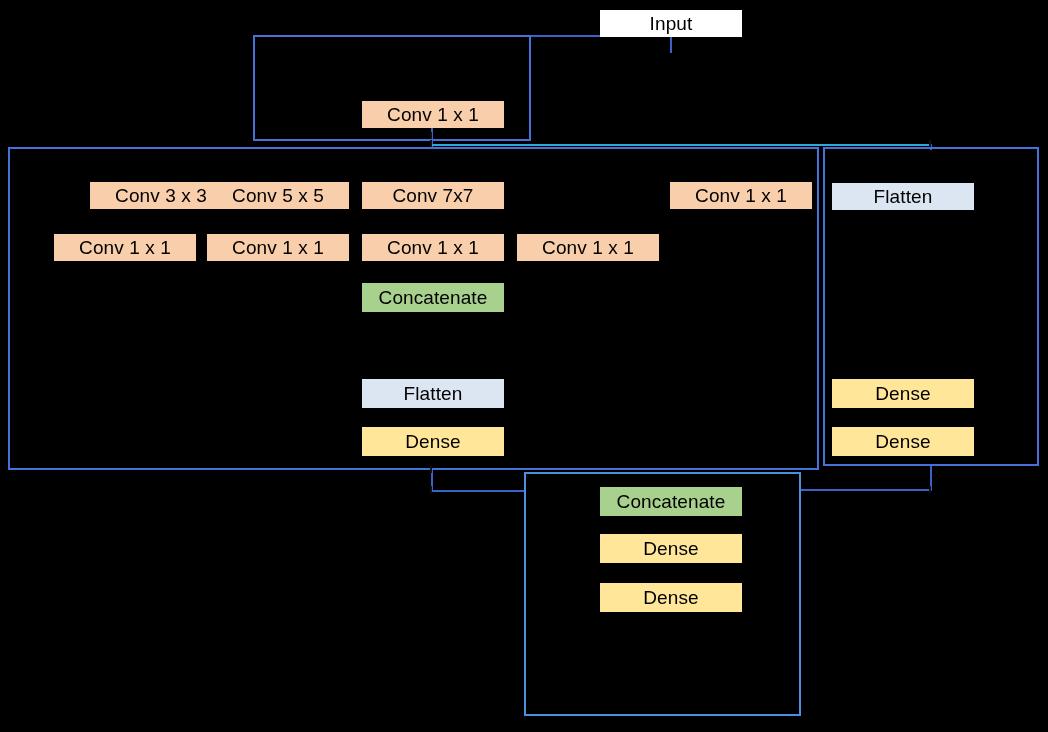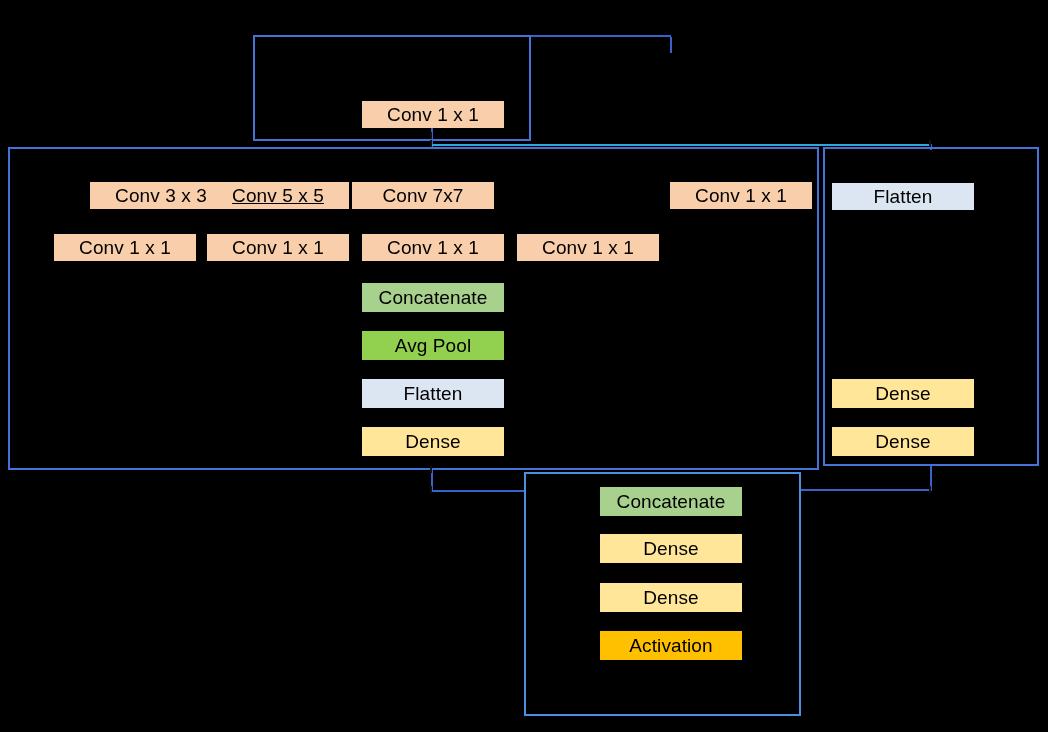--- a/index.html
+++ b/index.html
@@ -62,39 +62,38 @@
     <div class="connector h cyan" style="left: 431px; top: 144px; width: 500px; background: rgb(47, 168, 216);"></div>
     <div class="connector v" style="left: 930px; top: 144px; height: 6px; background: rgb(59, 98, 201);"></div>
     <div class="connector v" style="left: 431px; top: 470px; height: 22px; background: rgb(59, 98, 201);"></div>
     <div class="connector h" style="left: 431px; top: 490px; width: 95px; background: rgb(59, 98, 201);"></div>
     <div class="connector v" style="left: 930px; top: 466px; height: 24px; background: rgb(59, 98, 201);"></div>
     <div class="connector h" style="left: 799px; top: 489px; width: 133px; background: rgb(59, 98, 201);"></div>
     <div class="group" style="left: 253px; top: 35px; width: 278px; height: 106px; border-color: rgb(68, 114, 216);"></div>
     <div class="group" style="left: 8px; top: 147px; width: 811px; height: 323px; border-color: rgb(68, 114, 216);"></div>
     <div class="group" style="left: 823px; top: 147px; width: 216px; height: 319px; border-color: rgb(68, 114, 216);"></div>
     <div class="group lit" style="left: 524px; top: 472px; width: 277px; height: 244px; border-color: rgb(74, 143, 224);"></div>
+    <div class="node" style="left: 600px; top: 10px; width: 142px; height: 27px; background: rgb(255, 255, 255); color: rgb(0, 0, 0);">Input</div>
     <div class="node" style="left: 362px; top: 101px; width: 142px; height: 27px; background: rgb(249, 206, 171); color: rgb(0, 0, 0);">Conv 1 x 1</div>
     <div class="node" style="left: 54px; top: 182px; width: 142px; height: 27px; background: rgb(249, 206, 171); color: rgb(0, 0, 0); margin-left: 36px;">Conv 3 x 3</div>
-    <div class="node" style="left: 207px; top: 182px; width: 142px; height: 27px; background: rgb(249, 206, 171); color: rgb(0, 0, 0); text-decoration: underline;">Conv 5 x 5</div>
-    <div class="node" style="left: 352px; top: 182px; width: 142px; height: 27px; background: rgb(249, 206, 171); color: rgb(0, 0, 0);">Conv 7x7</div>
+    <div class="node" style="left: 207px; top: 182px; width: 142px; height: 27px; background: rgb(249, 206, 171); color: rgb(0, 0, 0);">Conv 5 x 5</div>
+    <div class="node" style="left: 362px; top: 182px; width: 142px; height: 27px; background: rgb(249, 206, 171); color: rgb(0, 0, 0);">Conv 7x7</div>
     <div class="node" style="left: 670px; top: 182px; width: 142px; height: 27px; background: rgb(249, 206, 171); color: rgb(0, 0, 0);">Conv 1 x 1</div>
     <div class="node" style="left: 54px; top: 234px; width: 142px; height: 27px; background: rgb(249, 206, 171); color: rgb(0, 0, 0);">Conv 1 x 1</div>
     <div class="node" style="left: 207px; top: 234px; width: 142px; height: 27px; background: rgb(249, 206, 171); color: rgb(0, 0, 0);">Conv 1 x 1</div>
     <div class="node" style="left: 362px; top: 234px; width: 142px; height: 27px; background: rgb(249, 206, 171); color: rgb(0, 0, 0);">Conv 1 x 1</div>
     <div class="node" style="left: 517px; top: 234px; width: 142px; height: 27px; background: rgb(249, 206, 171); color: rgb(0, 0, 0);">Conv 1 x 1</div>
     <div class="node" style="left: 362px; top: 283px; width: 142px; height: 29px; background: rgb(169, 209, 142); color: rgb(0, 0, 0);">Concatenate</div>
-    <div class="node" style="left: 362px; top: 331px; width: 142px; height: 29px; background: rgb(146, 208, 80); color: rgb(0, 0, 0);">Avg Pool</div>
     <div class="node" style="left: 362px; top: 379px; width: 142px; height: 29px; background: rgb(220, 230, 242); color: rgb(0, 0, 0);">Flatten</div>
     <div class="node" style="left: 362px; top: 427px; width: 142px; height: 29px; background: rgb(255, 230, 153); color: rgb(0, 0, 0);">Dense</div>
     <div class="node" style="left: 832px; top: 183px; width: 142px; height: 27px; background: rgb(220, 230, 242); color: rgb(0, 0, 0);">Flatten</div>
     <div class="node" style="left: 832px; top: 379px; width: 142px; height: 29px; background: rgb(255, 230, 153); color: rgb(0, 0, 0);">Dense</div>
     <div class="node" style="left: 832px; top: 427px; width: 142px; height: 29px; background: rgb(255, 230, 153); color: rgb(0, 0, 0);">Dense</div>
     <div class="node" style="left: 600px; top: 487px; width: 142px; height: 29px; background: rgb(169, 209, 142); color: rgb(0, 0, 0);">Concatenate</div>
     <div class="node" style="left: 600px; top: 534px; width: 142px; height: 29px; background: rgb(255, 230, 153); color: rgb(0, 0, 0);">Dense</div>
     <div class="node" style="left: 600px; top: 583px; width: 142px; height: 29px; background: rgb(255, 230, 153); color: rgb(0, 0, 0);">Dense</div>
-    <div class="node" style="left: 600px; top: 631px; width: 142px; height: 29px; background: rgb(255, 192, 0); color: rgb(0, 0, 0);">Activation</div>
     <div class="tick" style="left: 430px; top: 132px;"></div>
     <div class="tick" style="left: 430px; top: 140px;"></div>
     <div class="tick" style="left: 430px; top: 466px;"></div>
     <div class="tick" style="left: 430px; top: 486px;"></div>
     <div class="tick" style="left: 929px; top: 140px;"></div>
     <div class="tick" style="left: 929px; top: 486px;"></div>
   </div>
 
 </body></html>

